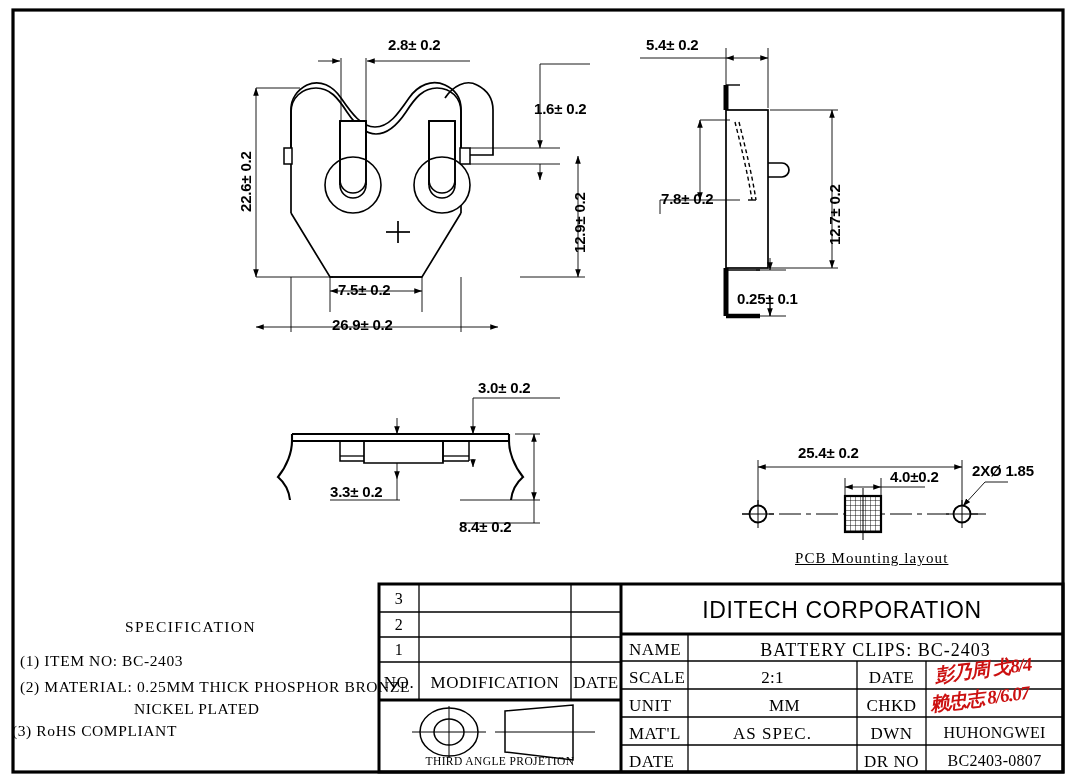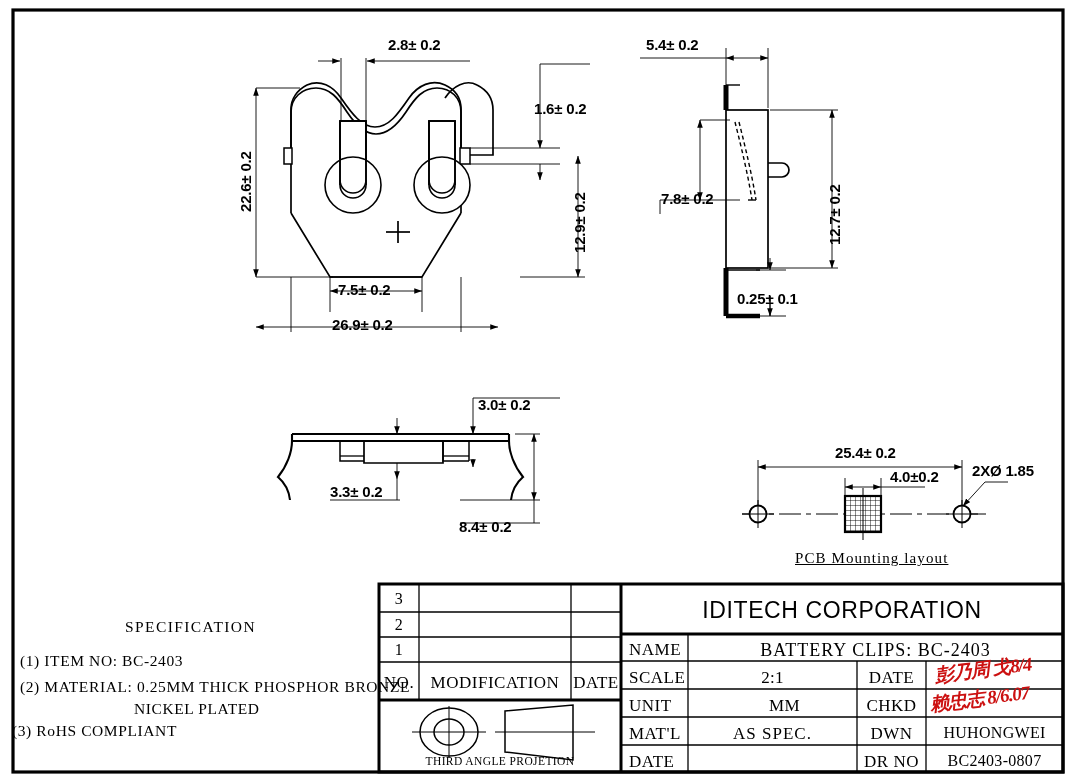--- a/index.html
+++ b/index.html
@@ -330,25 +330,25 @@
   <div class="txt dim" style="left:534px;top:100px;">1.6± 0.2</div>
   <div class="txt dim v" style="left:571px;top:253px;transform:rotate(-90deg);">12.9± 0.2</div>
   <div class="txt dim" style="left:338px;top:281px;">7.5± 0.2</div>
   <div class="txt dim" style="left:332px;top:316px;">26.9± 0.2</div>
 
   <div class="txt dim" style="left:646px;top:36px;">5.4± 0.2</div>
   <div class="txt dim" style="left:661px;top:190px;">7.8± 0.2</div>
   <div class="txt dim v" style="left:826px;top:245px;transform:rotate(-90deg);">12.7± 0.2</div>
   <div class="txt dim" style="left:701px;top:290px;margin-left:36px;">0.25± 0.1</div>
 
-  <div class="txt dim" style="left:478px;top:379px;margin-top:17px;">3.0± 0.2</div>
+  <div class="txt dim" style="left:478px;top:379px;">3.0± 0.2</div>
   <div class="txt dim" style="left:330px;top:483px;">3.3± 0.2</div>
   <div class="txt dim" style="left:459px;top:518px;">8.4± 0.2</div>
 
-  <div class="txt dim" style="left:835px;top:444px;">25.4± 0.2</div>
+  <div class="txt dim" style="left:798px;top:444px;">25.4± 0.2</div>
   <div class="txt dim" style="left:890px;top:468px;">4.0±0.2</div>
   <div class="txt dim" style="left:972px;top:462px;">2XØ 1.85</div>
   <div class="txt pcb-cap" style="left:795px;top:550px;">PCB Mounting layout</div>
 
   <div class="txt spec" style="left:125px;top:618px;letter-spacing:1.4px;">SPECIFICATION</div>
   <div class="txt spec" style="left:20px;top:652px;">(1)  ITEM NO: BC-2403</div>
   <div class="txt spec" style="left:20px;top:678px;">(2)  MATERIAL: 0.25MM THICK PHOSPHOR BRONZE</div>
   <div class="txt spec" style="left:134px;top:700px;">NICKEL PLATED</div>
   <div class="txt spec" style="left:12px;top:722px;">(3)  RoHS COMPLIANT</div>
 

